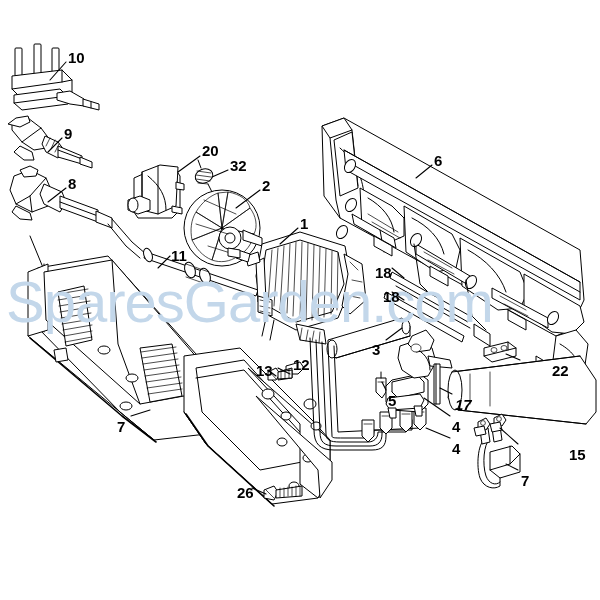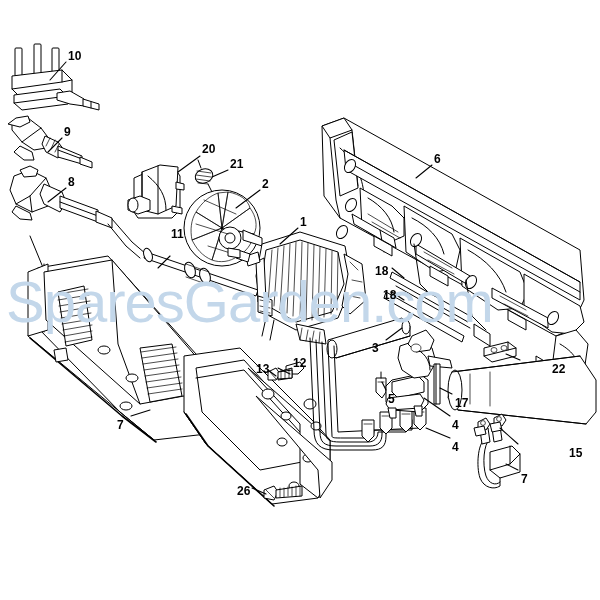--- a/index.html
+++ b/index.html
@@ -40,21 +40,21 @@
     font-size: 58px;
     font-weight: 400;
     letter-spacing: -1px;
     color: #c3d7ea;
     white-space: nowrap;
   }
   .callout {
     position: absolute;
     font-family: "Liberation Sans", sans-serif;
     font-weight: 700;
-    font-size: 12px;
+    font-size: 15px;
     color: #000000;
     line-height: 1;
     white-space: nowrap;
     text-align: right;
   }
 </style>
 </head>
 <body>
 
 <div id="diagram-root" style="background: rgb(255, 255, 255);">
@@ -404,34 +404,34 @@
 
   <div class="wm">
     <div class="wm-text" style="color: rgb(195, 215, 234); left: 6px; top: 268px; font-size: 58px;">SparesGarden.com</div>
   </div>
 
   <div id="callout-layer">
       <div class="callout" style="left: 68px; top: 50px;">10</div>
       <div class="callout" style="left: 64px; top: 126px;">9</div>
       <div class="callout" style="left: 68px; top: 176px;">8</div>
       <div class="callout" style="left: 202px; top: 143px;">20</div>
-      <div class="callout" style="left: 230px; top: 158px;">21</div>
+      <div class="callout" style="left: 230px; top: 158px;">32</div>
       <div class="callout" style="left: 262px; top: 178px;">2</div>
       <div class="callout" style="left: 300px; top: 216px;">1</div>
       <div class="callout" style="left: 434px; top: 153px;">6</div>
-      <div class="callout" style="left: 171px; top: 228px;">11</div>
+      <div class="callout" style="left: 171px; top: 248px;">11</div>
       <div class="callout" style="left: 375px; top: 265px;">18</div>
       <div class="callout" style="left: 383px; top: 289px;">18</div>
       <div class="callout" style="left: 372px; top: 342px;">3</div>
       <div class="callout" style="left: 552px; top: 363px;">22</div>
       <div class="callout" style="left: 117px; top: 419px;">7</div>
       <div class="callout" style="left: 276px; top: 357px; margin-left: 17px;">12</div>
       <div class="callout" style="left: 256px; top: 363px;">13</div>
       <div class="callout" style="left: 388px; top: 393px;">5</div>
-      <div class="callout" style="left: 455px; top: 397px;">17</div>
+      <div class="callout" style="left: 455px; top: 397px; font-style: italic;">17</div>
       <div class="callout" style="left: 452px; top: 419px;">4</div>
       <div class="callout" style="left: 452px; top: 441px;">4</div>
       <div class="callout" style="left: 521px; top: 447px; margin-left: 48px;">15</div>
       <div class="callout" style="left: 521px; top: 473px;">7</div>
       <div class="callout" style="left: 237px; top: 485px;">26</div>
     </div>
 
 </div>
 
 </body></html>

